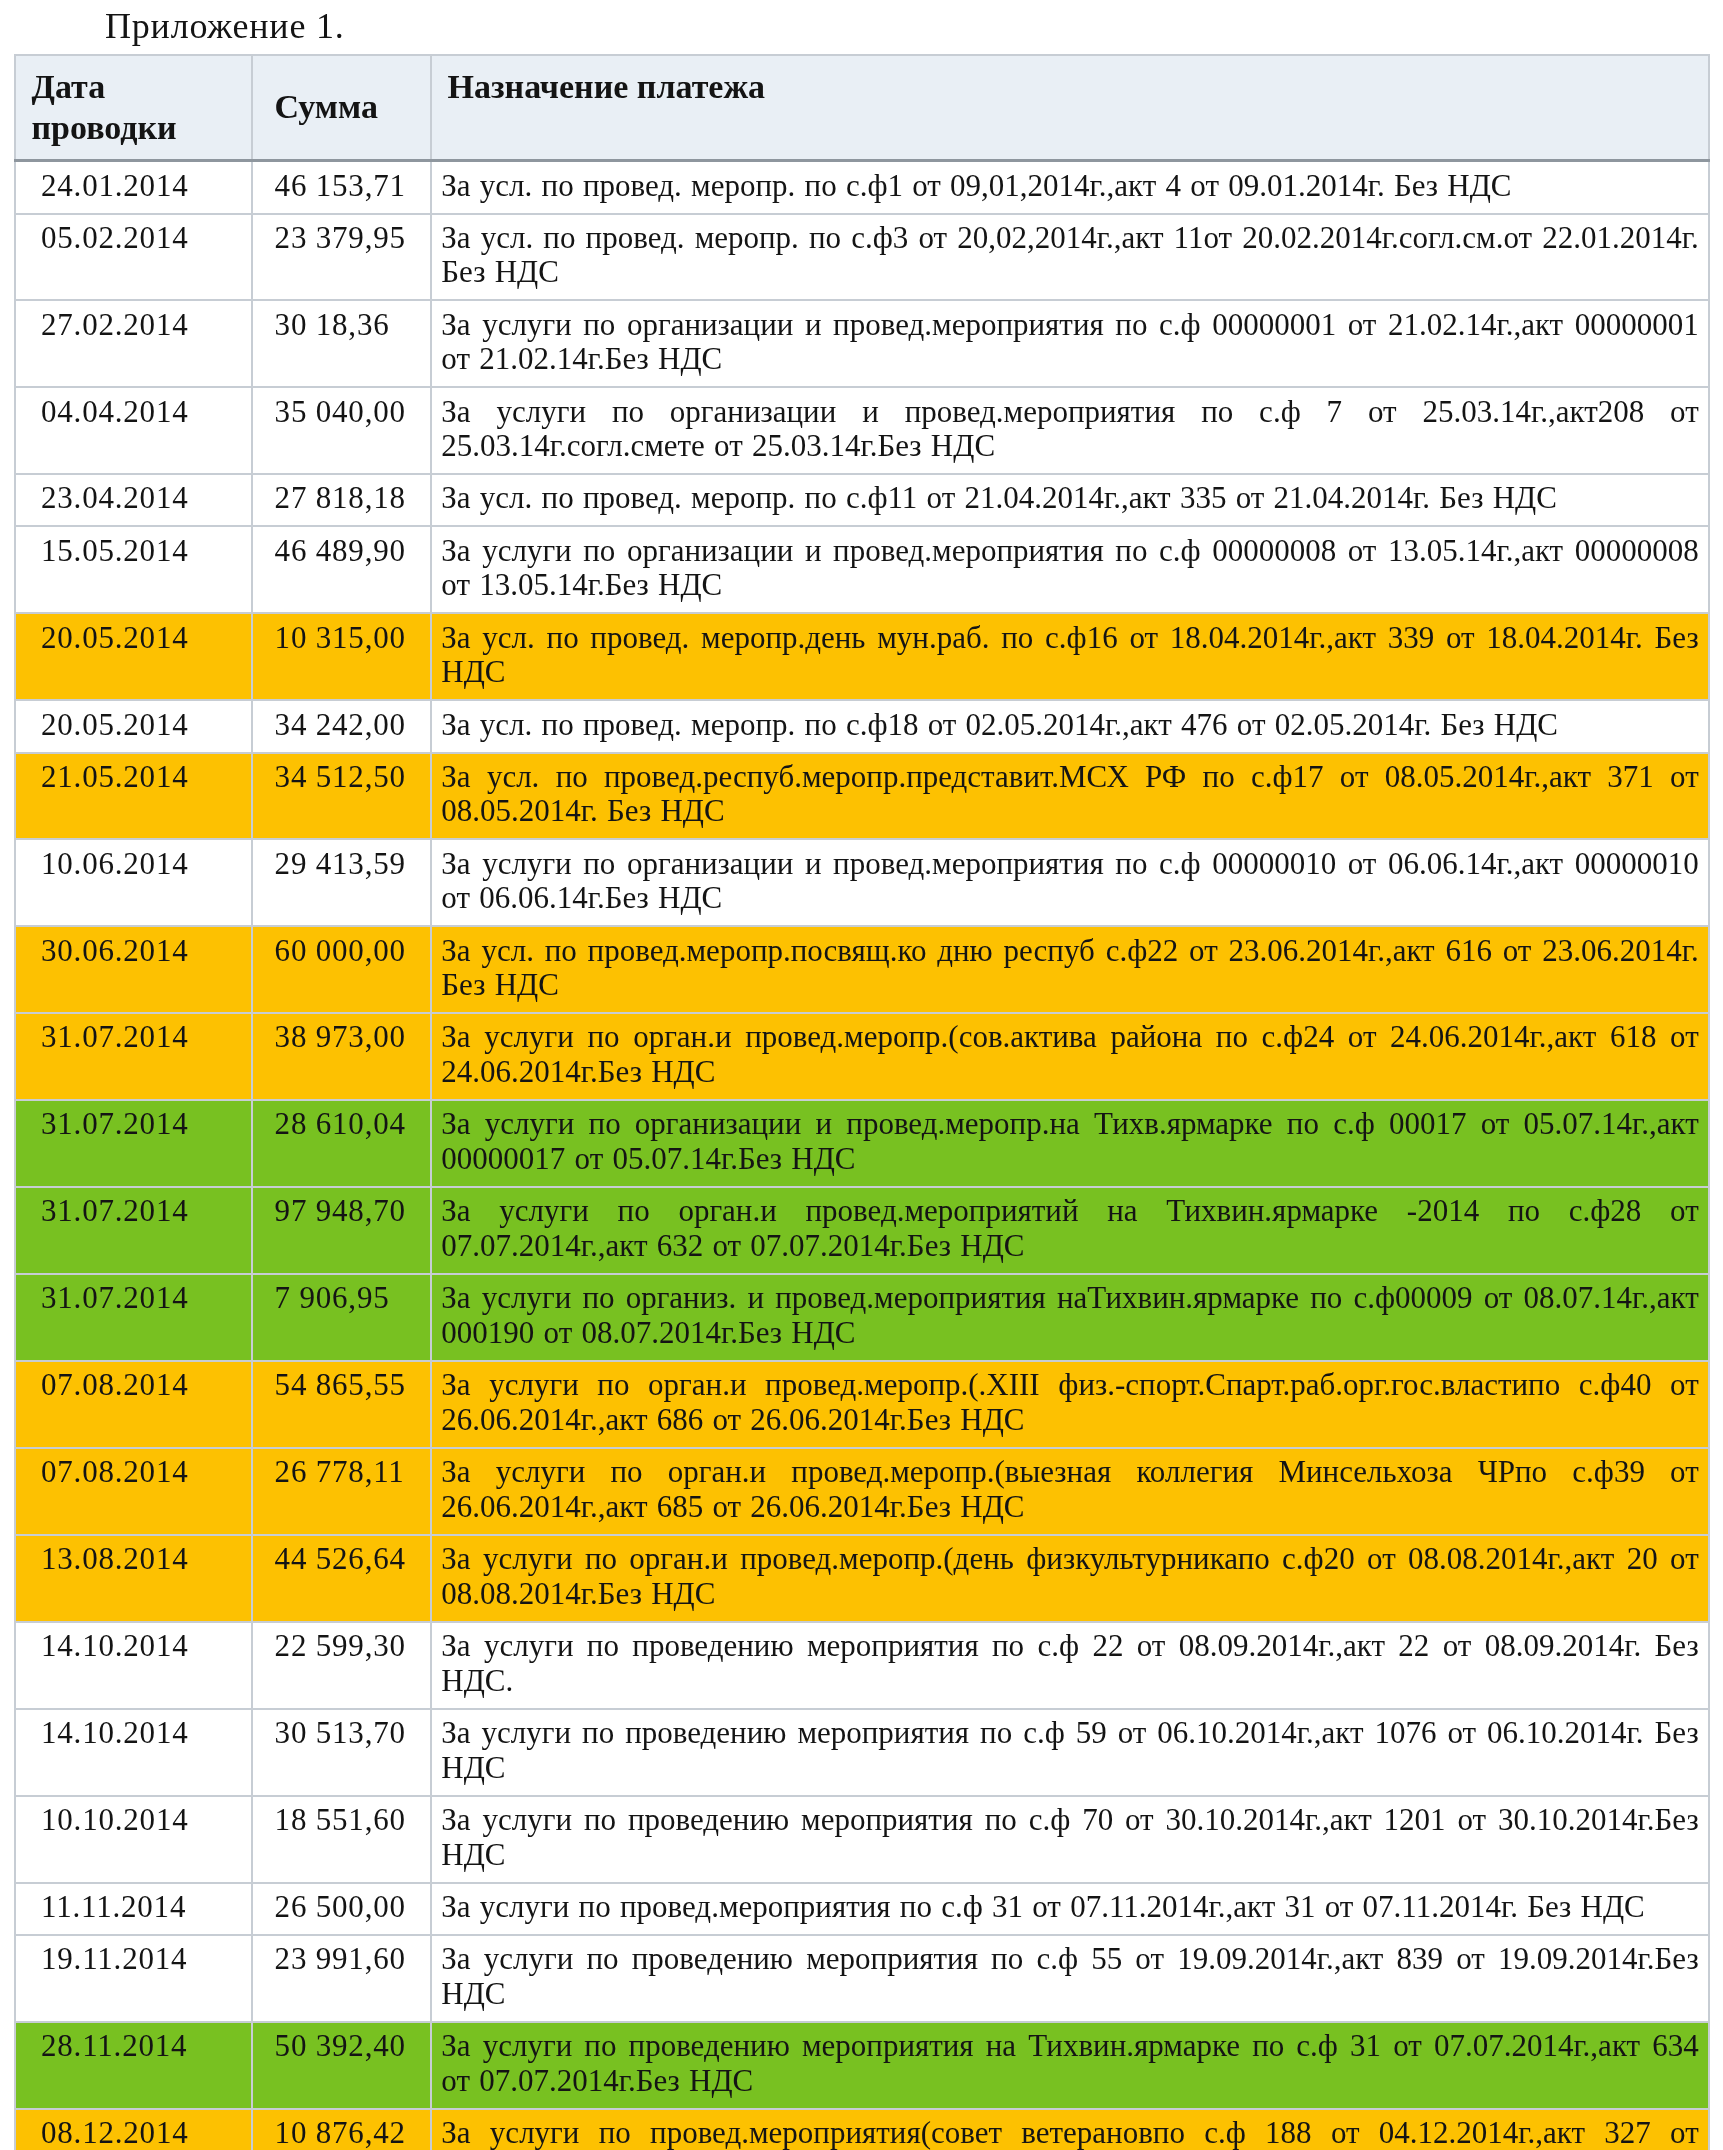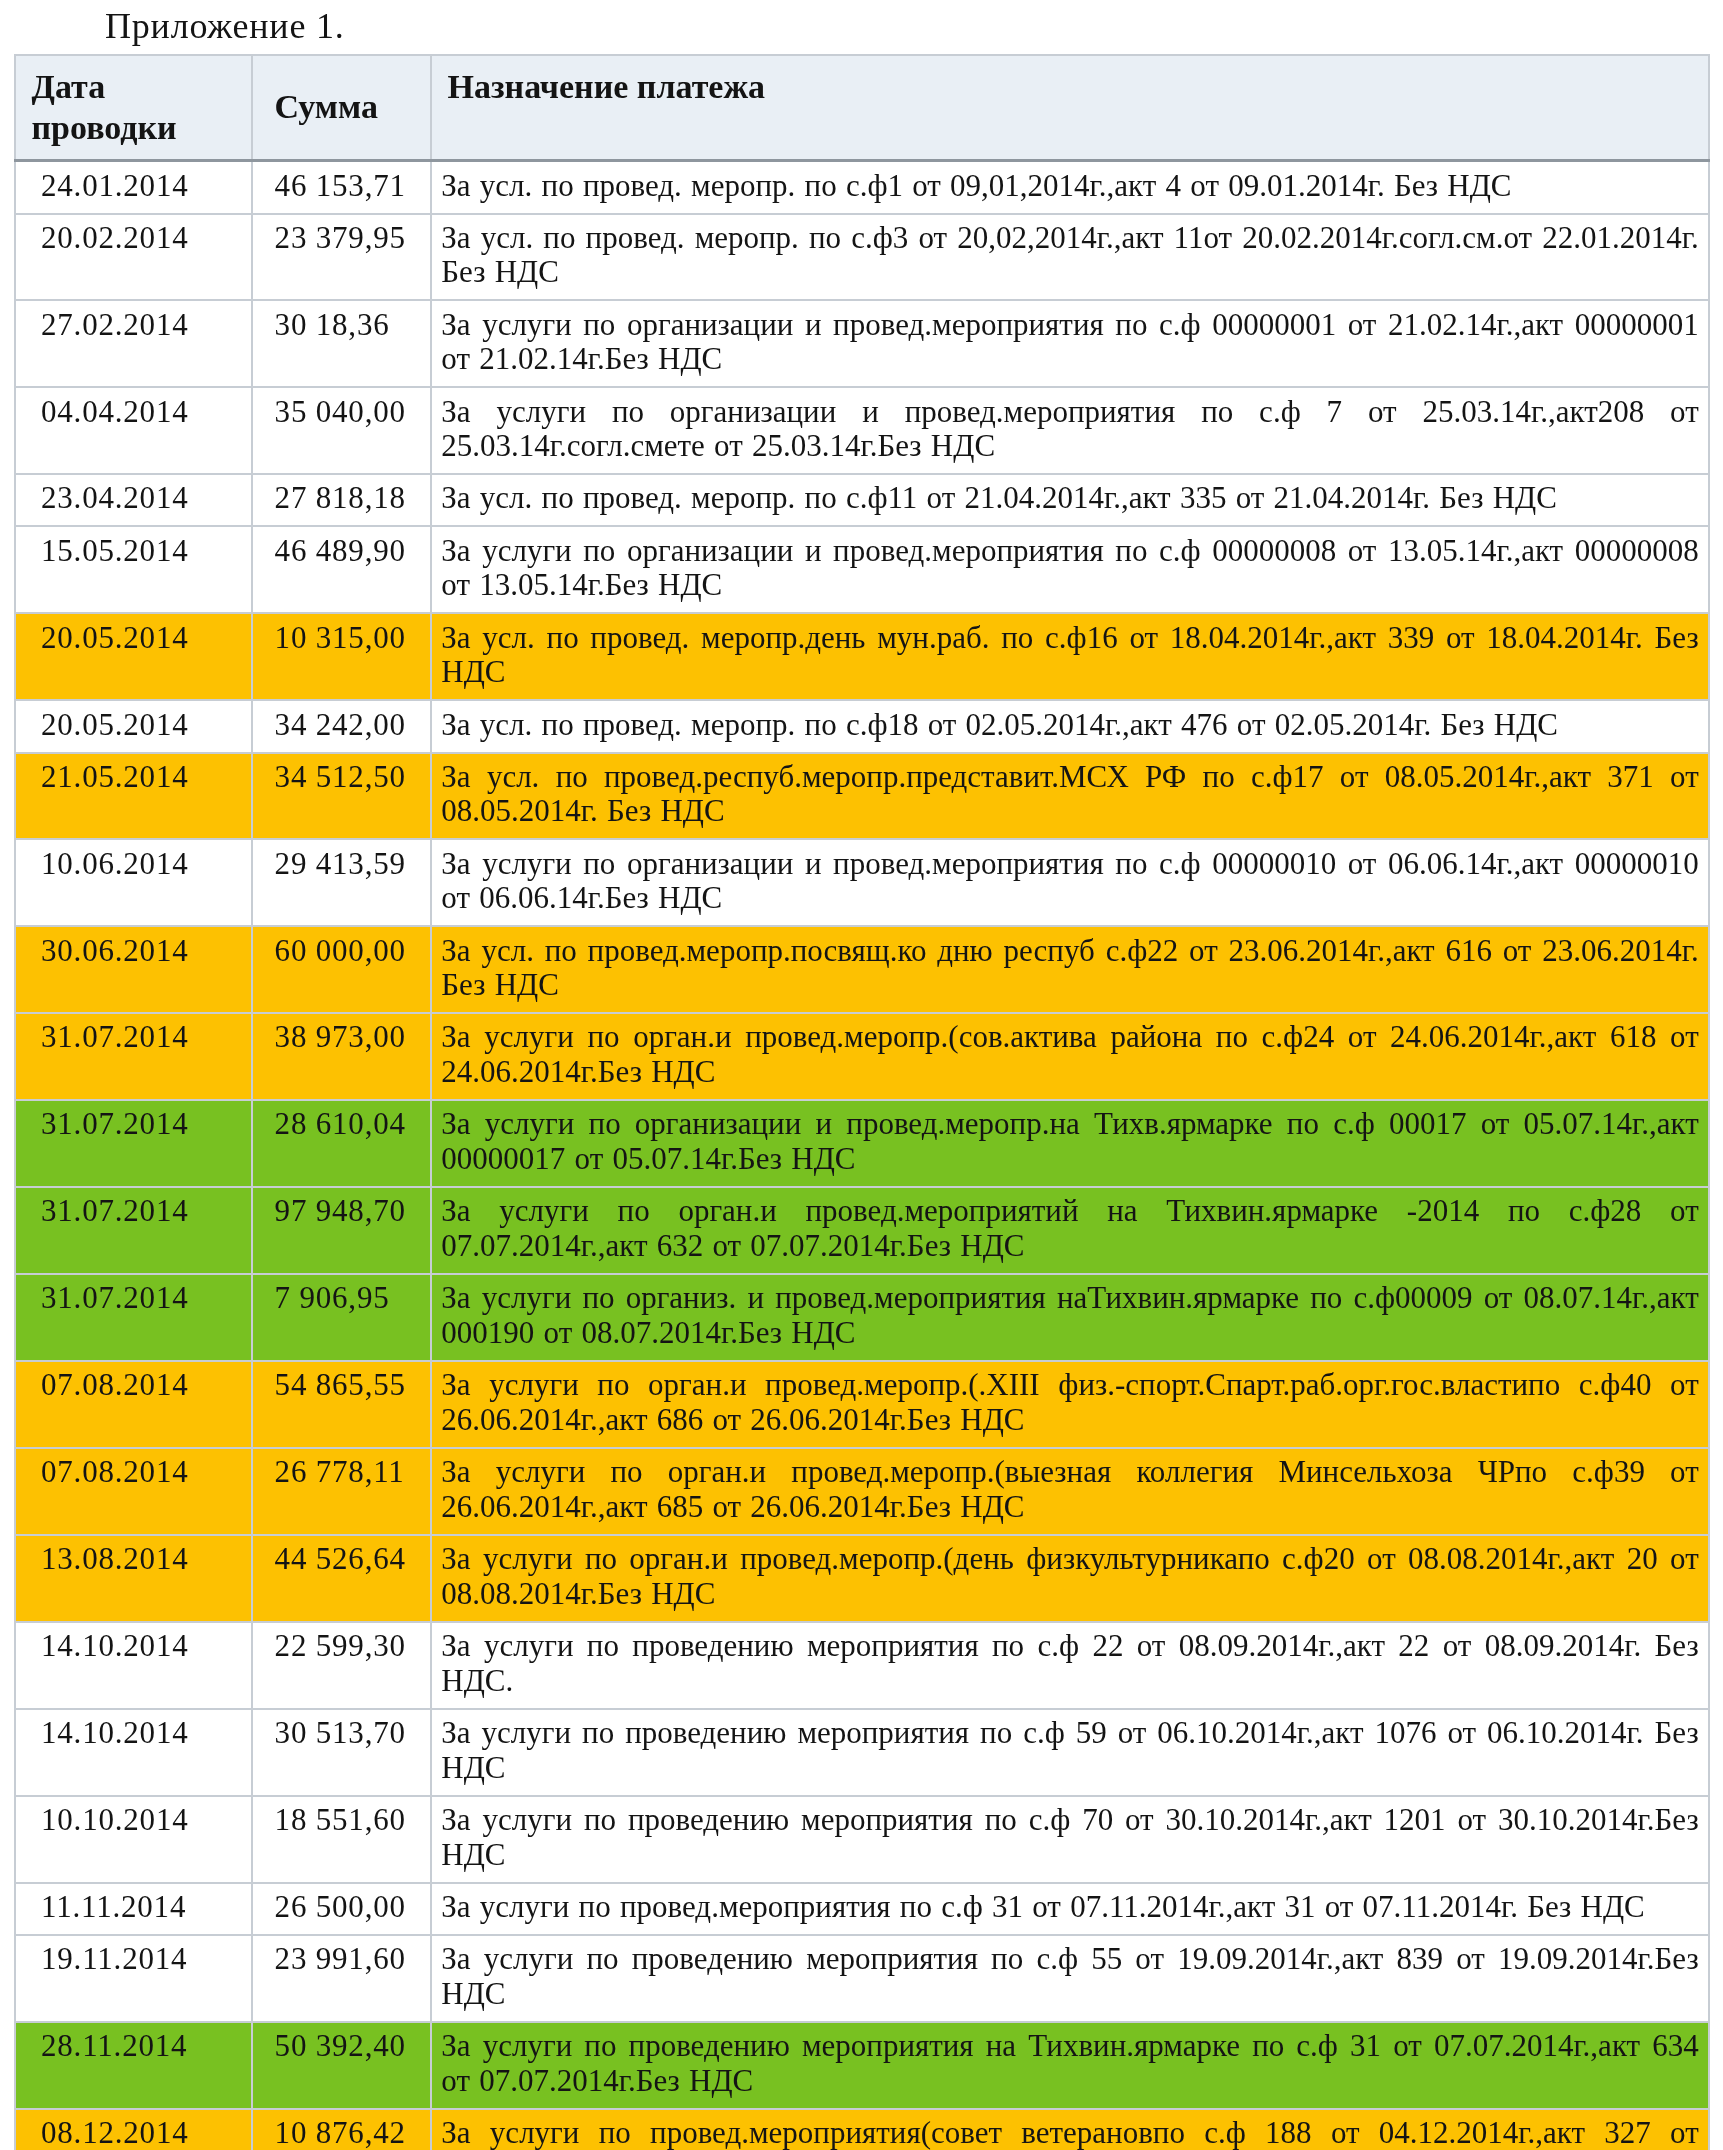--- a/index.html
+++ b/index.html
@@ -93,21 +93,21 @@
         <th class="h-purpose">Назначение платежа</th>
       </tr>
     </thead>
     <tbody id="rows">
         <tr>
     <td class="c-date">24.01.2014</td>
     <td class="c-amount">46 153,71</td>
     <td class="c-purpose">За усл. по провед. меропр. по с.ф1 от 09,01,2014г.,акт 4 от 09.01.2014г. Без НДС</td>
   </tr>
         <tr>
-    <td class="c-date">20.02.2014</td>
+    <td class="c-date">05.02.2014</td>
     <td class="c-amount">23 379,95</td>
     <td class="c-purpose">За усл. по провед. меропр. по с.ф3 от 20,02,2014г.,акт 11от 20.02.2014г.согл.см.от 22.01.2014г. Без НДС</td>
   </tr>
         <tr>
     <td class="c-date">27.02.2014</td>
     <td class="c-amount">30 18,36</td>
     <td class="c-purpose">За услуги по организации и провед.мероприятия по с.ф 00000001 от 21.02.14г.,акт 00000001 от 21.02.14г.Без НДС</td>
   </tr>
         <tr>
     <td class="c-date">04.04.2014</td>

